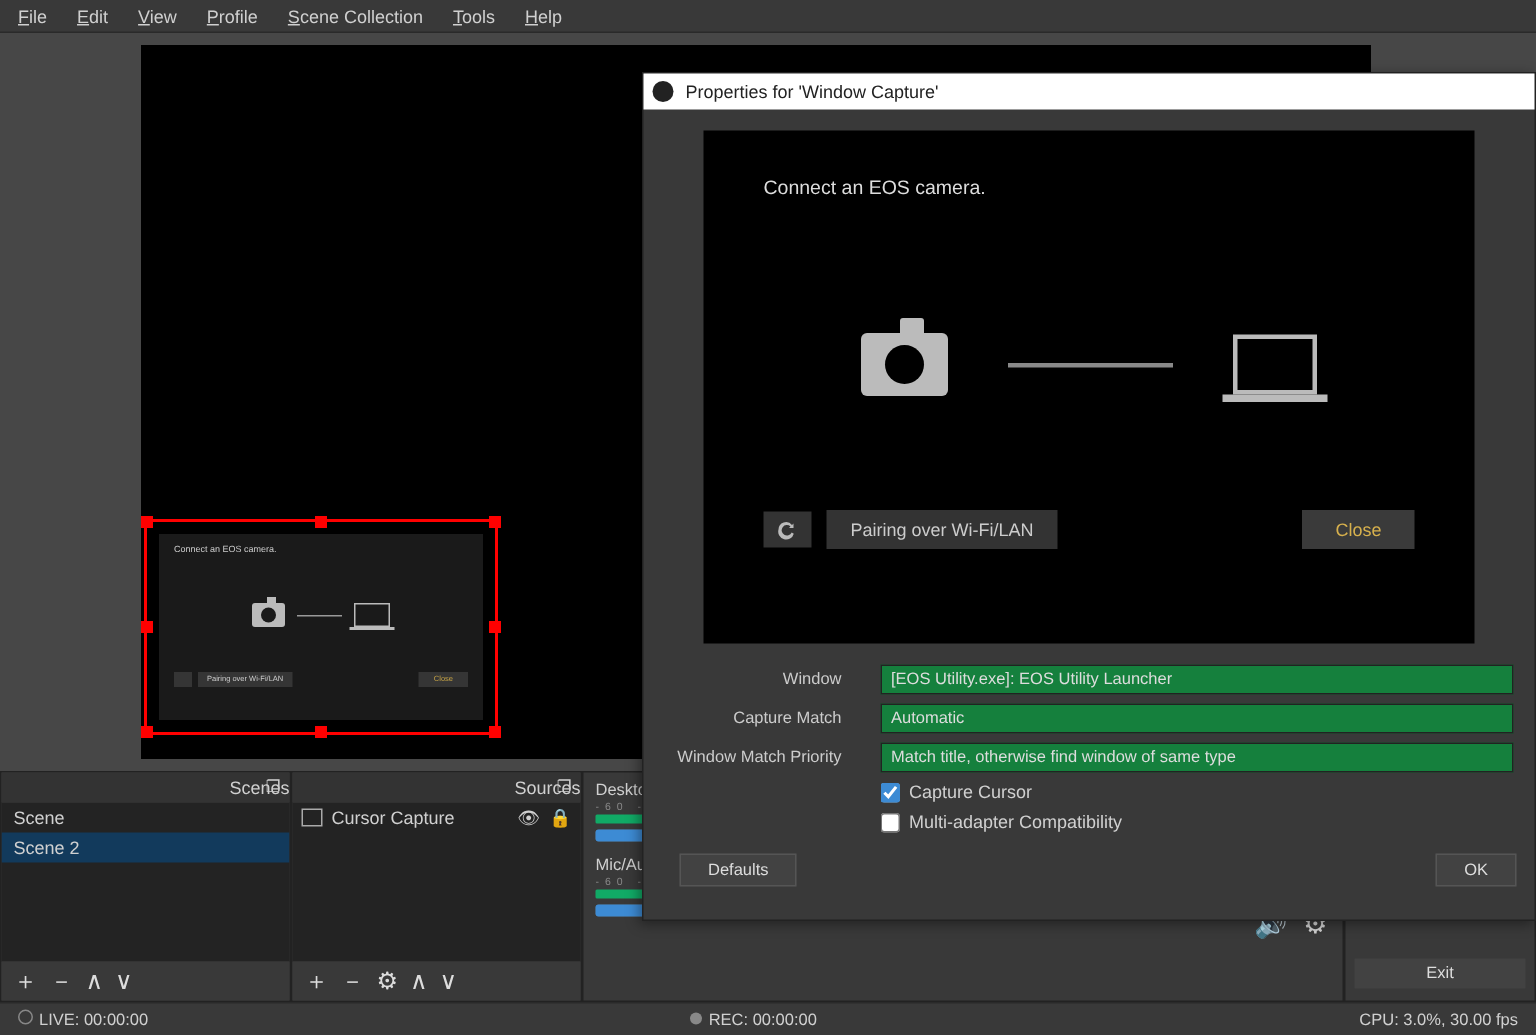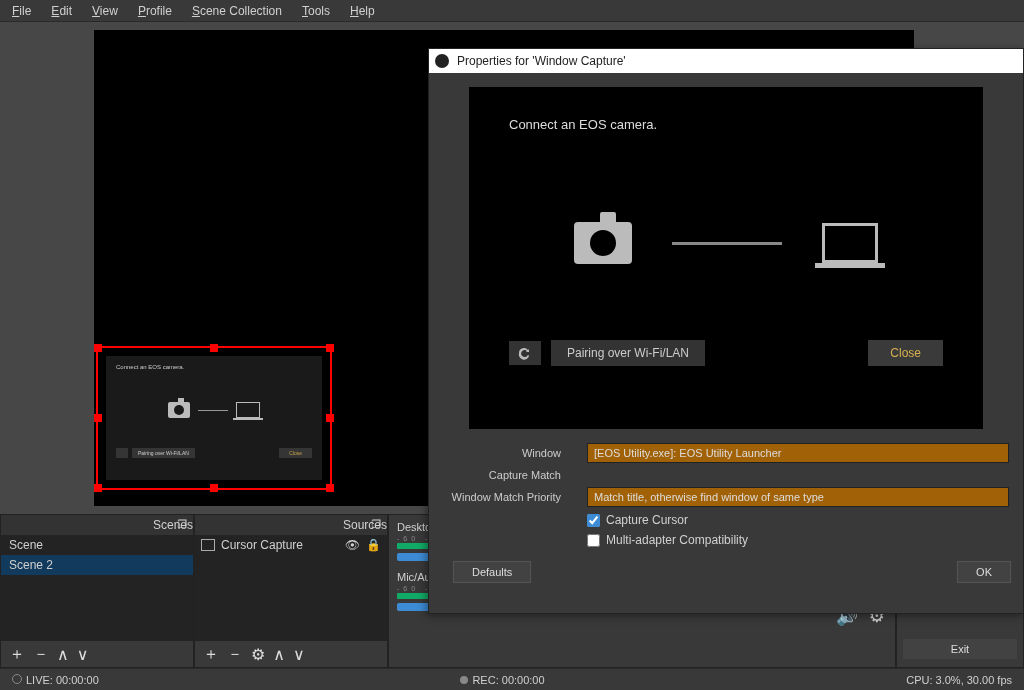--- a/index.html
+++ b/index.html
@@ -80,21 +80,21 @@
 .lap-big { width: 56px; height: 40px; border: 3px solid #bbb; position: relative; }
 .lap-big::after { content:""; position:absolute; bottom:-8px; left:-10px; right:-10px; height:5px; background:#bbb; }
 .dlg-preview .eosbtns { display: flex; gap: 10px; margin-top: 76px; align-items: center; }
 .eosbtn { background: #333; color: #ccc; padding: 6px 16px; font-size: 12px; }
 .eosbtn.icon { padding: 5px 8px; }
 .eosbtn.cl { margin-left: auto; color: #d6b04d; background: #3a3a3a; padding: 6px 22px; }
 
 .form { padding: 4px 14px 0 14px; }
 .form-row { display: flex; align-items: center; margin-bottom: 6px; gap: 26px; }
 .form-row label { width: 118px; text-align: right; font-size: 11px; color: #ccc; }
-.form-row .field { flex: 1; background: #a16207; border: 1px solid #222; padding: 3px 6px; font-size: 11px; color: #ddd; }
+.form-row .field { flex: 1; background: #15803d; border: 1px solid #222; padding: 3px 6px; font-size: 11px; color: #ddd; }
 .form-row input[type=checkbox] { accent-color: #3d8bd4; }
 .dlg-ftr { display: flex; padding: 8px 12px; gap: 8px; }
 .dlg-ftr .btn { background: #424242; border: 1px solid #555; padding: 4px 18px; font-size: 11px; color: #ddd; margin-left: 12px; }
 .dlg-ftr .spacer { flex: 1; }
 
 svg { display: block; }
 </style>
 </head>
 <body>
 
@@ -233,20 +233,21 @@
       <div class="eosbtn cl">Close</div>
     </div>
   </div>
   <div class="form">
     <div class="form-row">
       <label>Window</label>
       <div class="field">[EOS Utility.exe]: EOS Utility Launcher</div>
     </div>
     <div class="form-row">
       <label>Capture Match</label>
+      <div class="field">Automatic</div>
     </div>
     <div class="form-row">
       <label>Window Match Priority</label>
       <div class="field">Match title, otherwise find window of same type</div>
     </div>
     <div class="form-row">
       <label></label>
       <div style="flex:1; display:flex; align-items:center; gap:6px;">
         <input type="checkbox" checked="" style="">
         <span>Capture Cursor</span>

